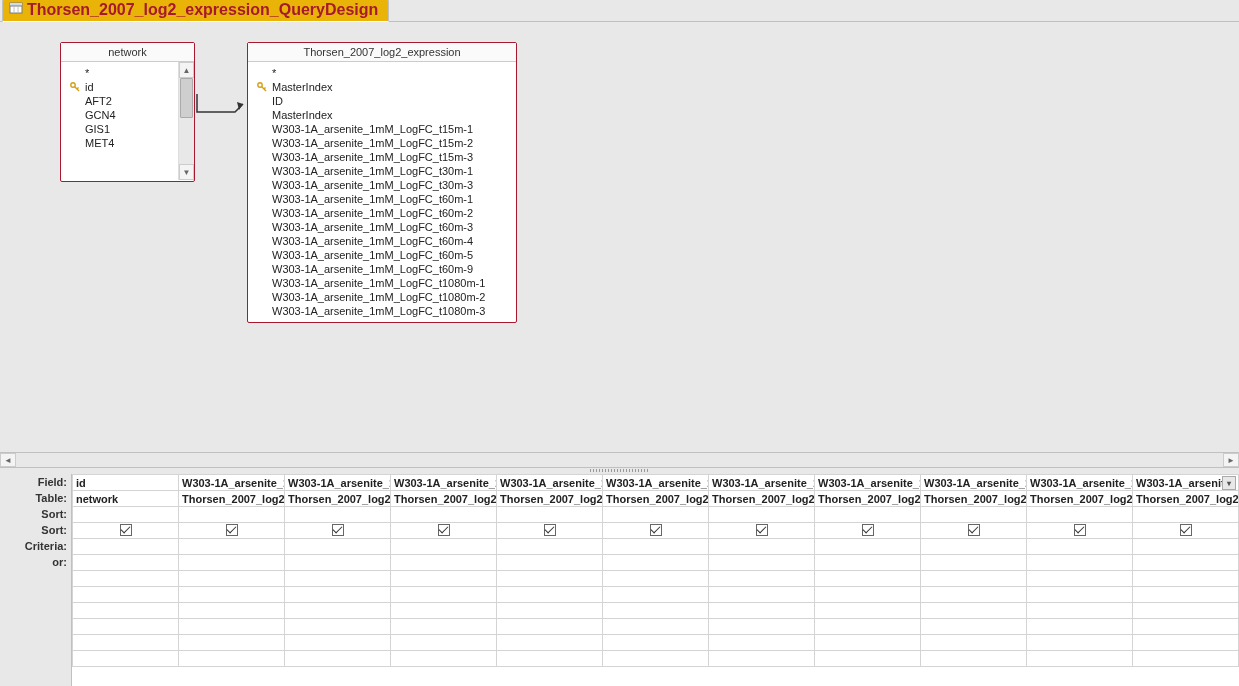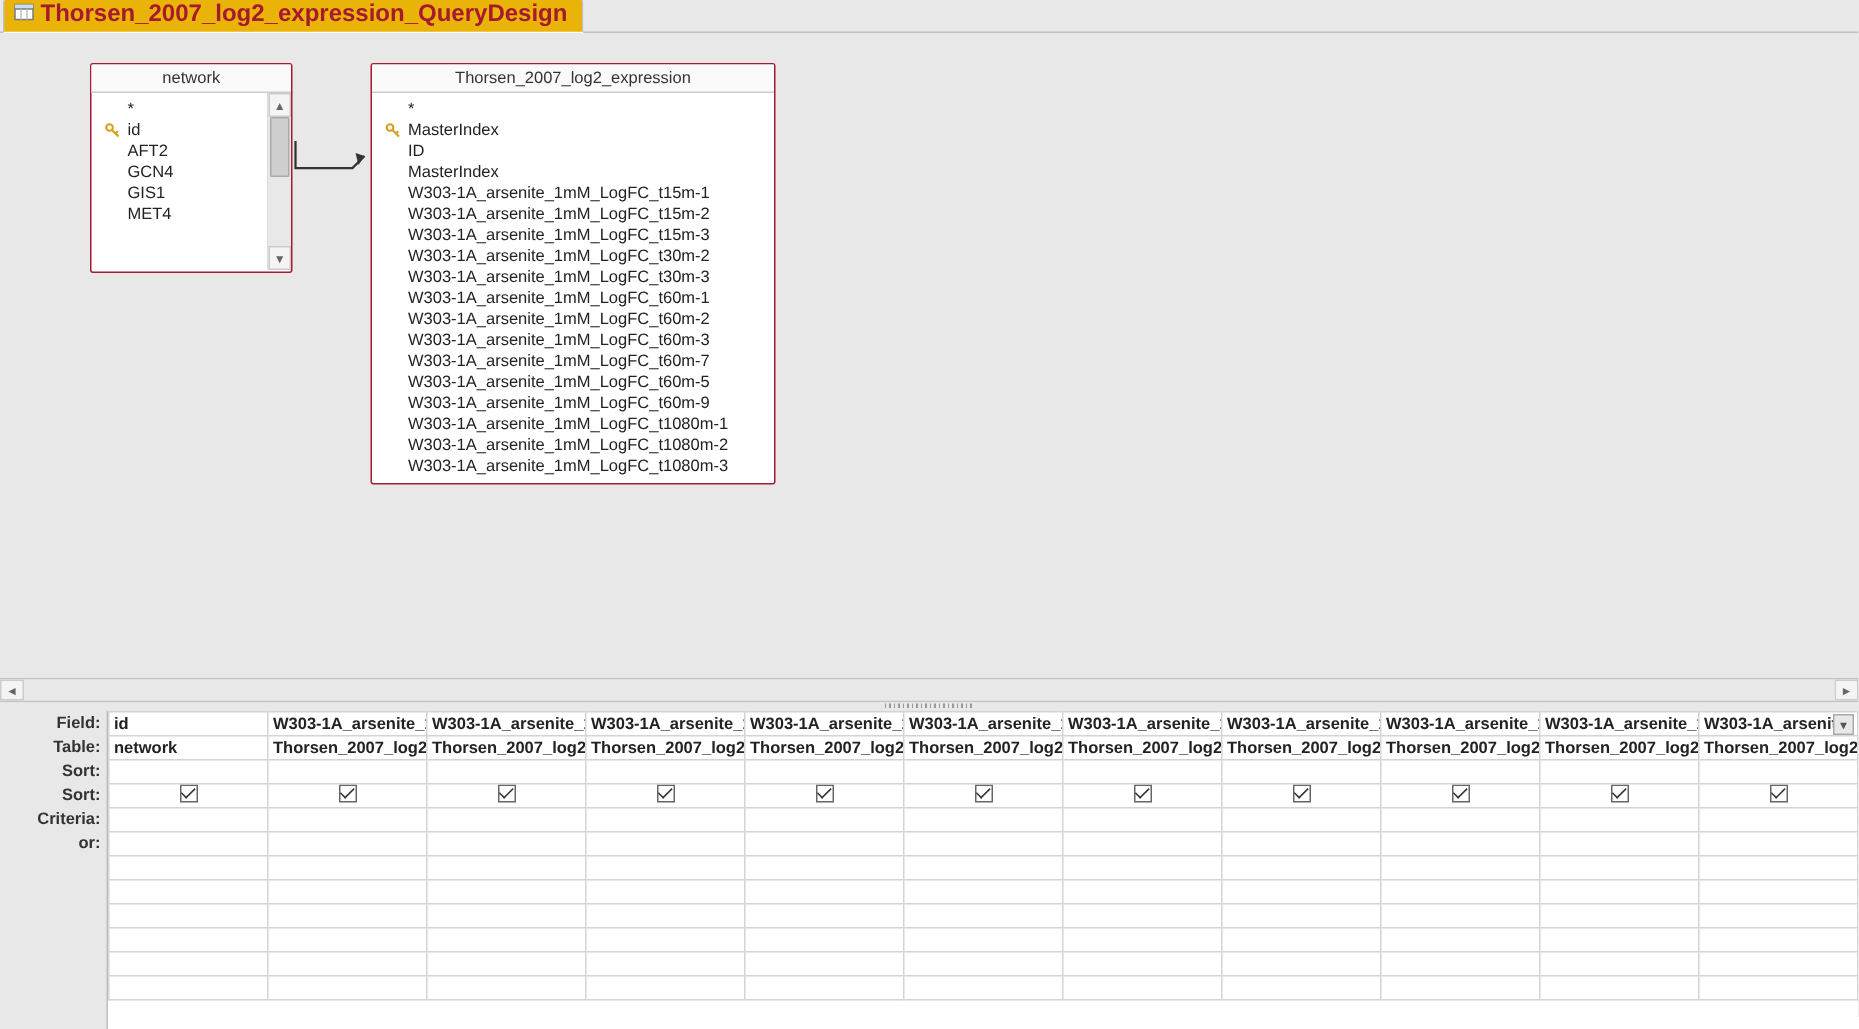--- a/index.html
+++ b/index.html
@@ -373,41 +373,41 @@
           <div class="tb-row">
             <span class="key-spacer"></span>
             <span>W303-1A_arsenite_1mM_LogFC_t15m-2</span>
           </div>
           <div class="tb-row">
             <span class="key-spacer"></span>
             <span>W303-1A_arsenite_1mM_LogFC_t15m-3</span>
           </div>
           <div class="tb-row">
             <span class="key-spacer"></span>
-            <span>W303-1A_arsenite_1mM_LogFC_t30m-2</span>
+            <span>W303-1A_arsenite_1mM_LogFC_t30m-1</span>
           </div>
           <div class="tb-row">
             <span class="key-spacer"></span>
             <span>W303-1A_arsenite_1mM_LogFC_t30m-3</span>
           </div>
           <div class="tb-row">
             <span class="key-spacer"></span>
             <span>W303-1A_arsenite_1mM_LogFC_t60m-1</span>
           </div>
           <div class="tb-row">
             <span class="key-spacer"></span>
             <span>W303-1A_arsenite_1mM_LogFC_t60m-2</span>
           </div>
           <div class="tb-row">
             <span class="key-spacer"></span>
             <span>W303-1A_arsenite_1mM_LogFC_t60m-3</span>
           </div>
           <div class="tb-row">
             <span class="key-spacer"></span>
-            <span>W303-1A_arsenite_1mM_LogFC_t60m-7</span>
+            <span>W303-1A_arsenite_1mM_LogFC_t60m-4</span>
           </div>
           <div class="tb-row">
             <span class="key-spacer"></span>
             <span>W303-1A_arsenite_1mM_LogFC_t60m-5</span>
           </div>
           <div class="tb-row">
             <span class="key-spacer"></span>
             <span>W303-1A_arsenite_1mM_LogFC_t60m-9</span>
           </div>
           <div class="tb-row">

